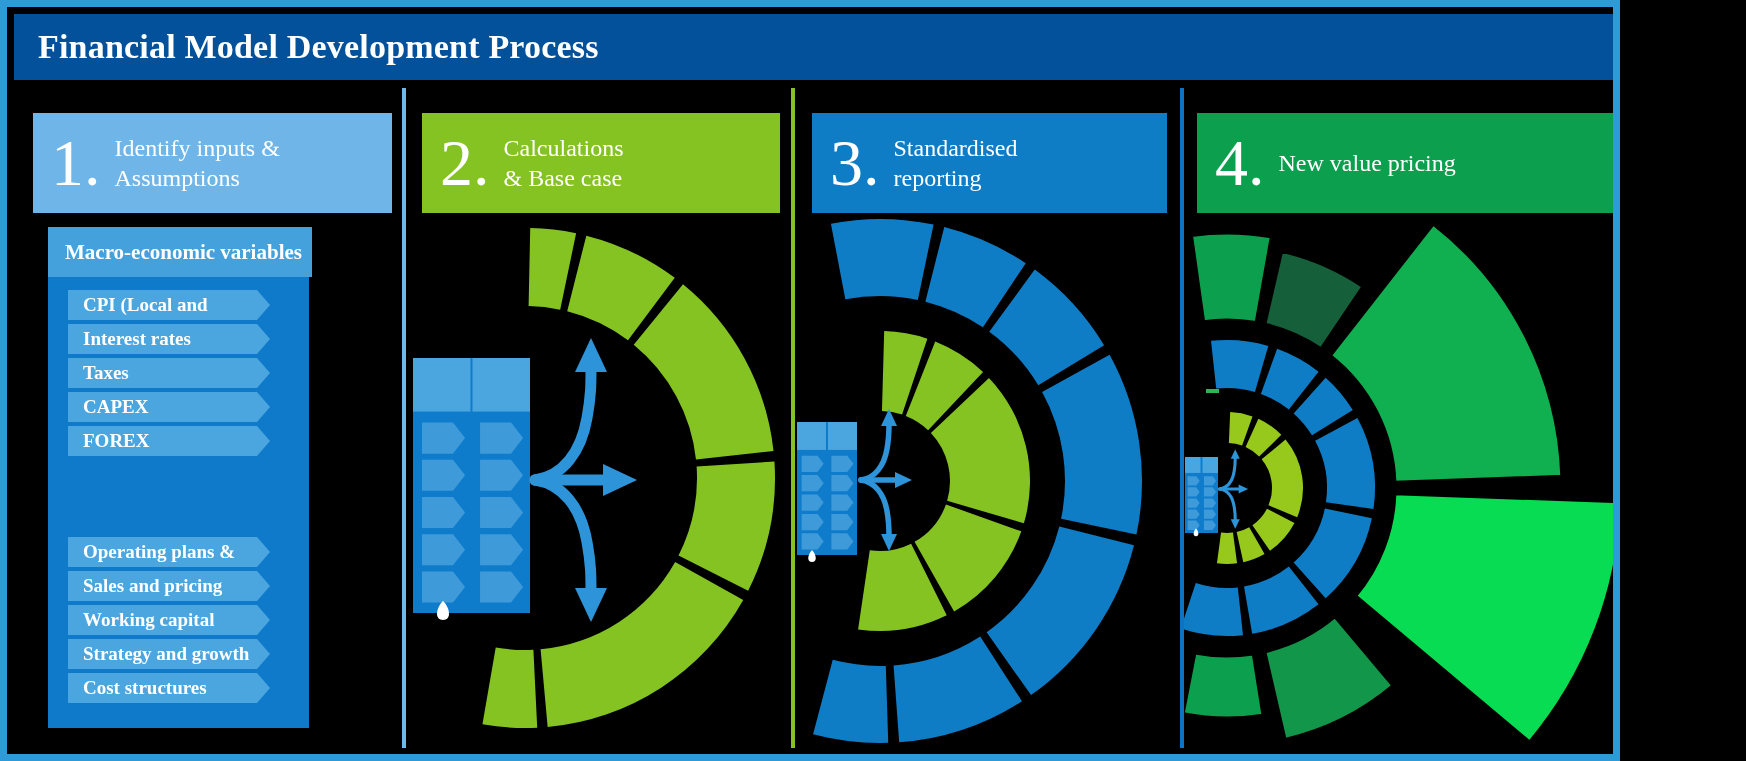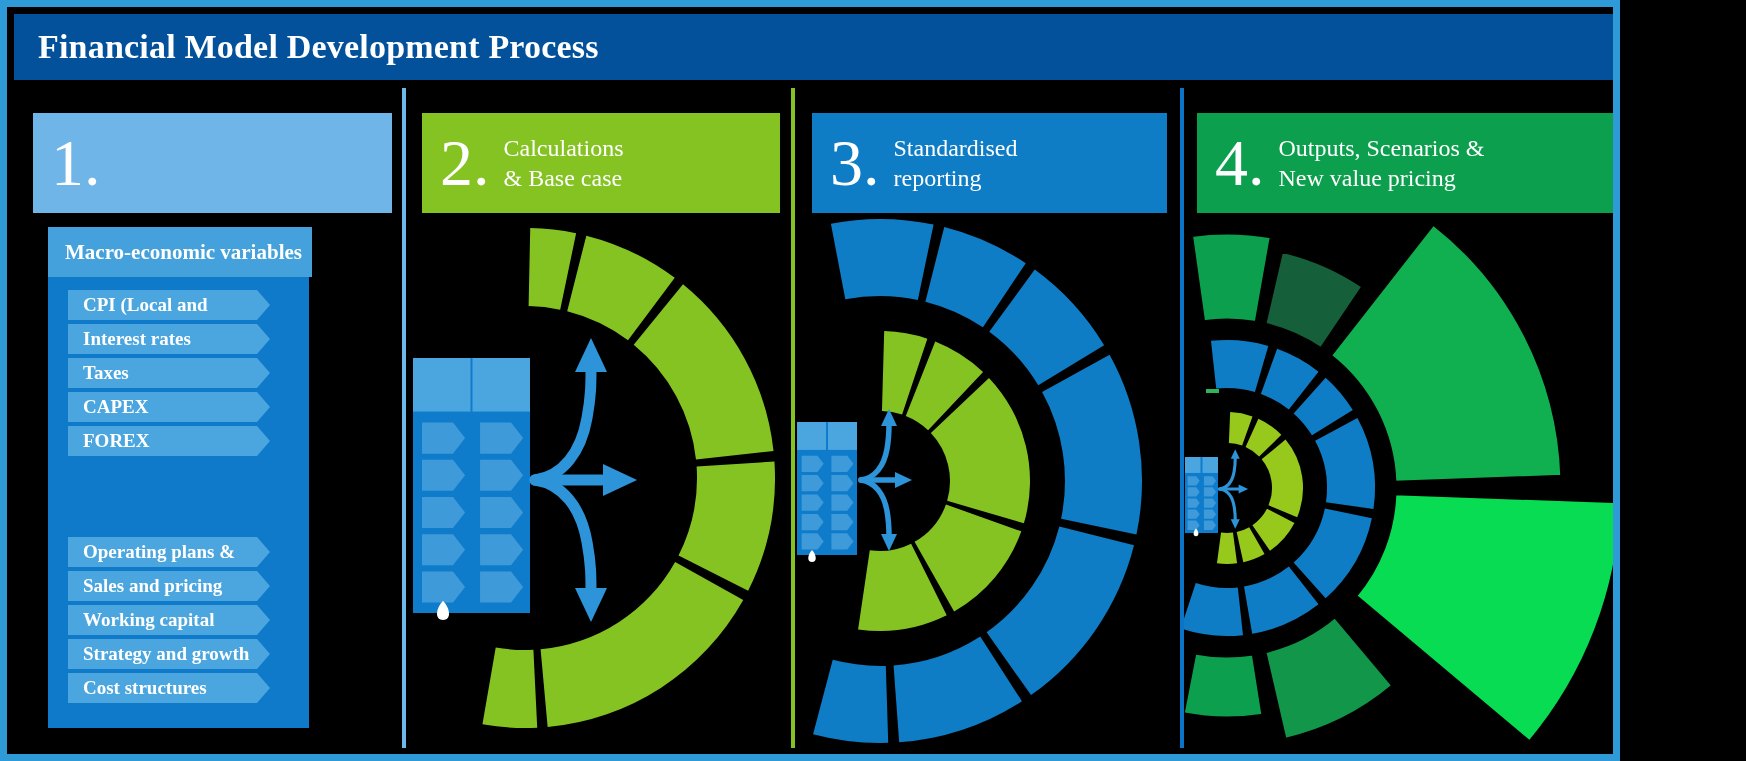--- a/index.html
+++ b/index.html
@@ -44,39 +44,42 @@
     <div class="t">Financial Model Development Process</div>
   </div>
 
   <div class="vline vl1"></div>
   <div class="vline vl2"></div>
   <div class="vline vl3"></div>
   <div class="vline vl4"></div>
 
   <div class="step s1">
     <div class="num">1.</div>
+    <div class="lbl">
+      <div>Identify inputs &amp;</div>
+      <div>Assumptions</div>
+    </div>
   </div>
   <div class="step s2">
     <div class="num">2.</div>
     <div class="lbl">
       <div>Calculations</div>
       <div>&amp; Base case</div>
     </div>
   </div>
   <div class="step s3">
     <div class="num">3.</div>
     <div class="lbl">
       <div>Standardised</div>
       <div>reporting</div>
     </div>
   </div>
   <div class="step s4">
     <div class="num">4.</div>
     <div class="lbl">
-      <div>Outputs, Scenarios &amp;</div>
       <div>New value pricing</div>
     </div>
   </div>
 
   <div class="sb-panel"></div>
   <div class="sb-header sb-h1">Macro-economic variables</div>
   <div class="sb-items g1">
     <div class="sb-item">CPI (Local and foreign)</div>
     <div class="sb-item">Interest rates</div>
     <div class="sb-item">Taxes</div>

